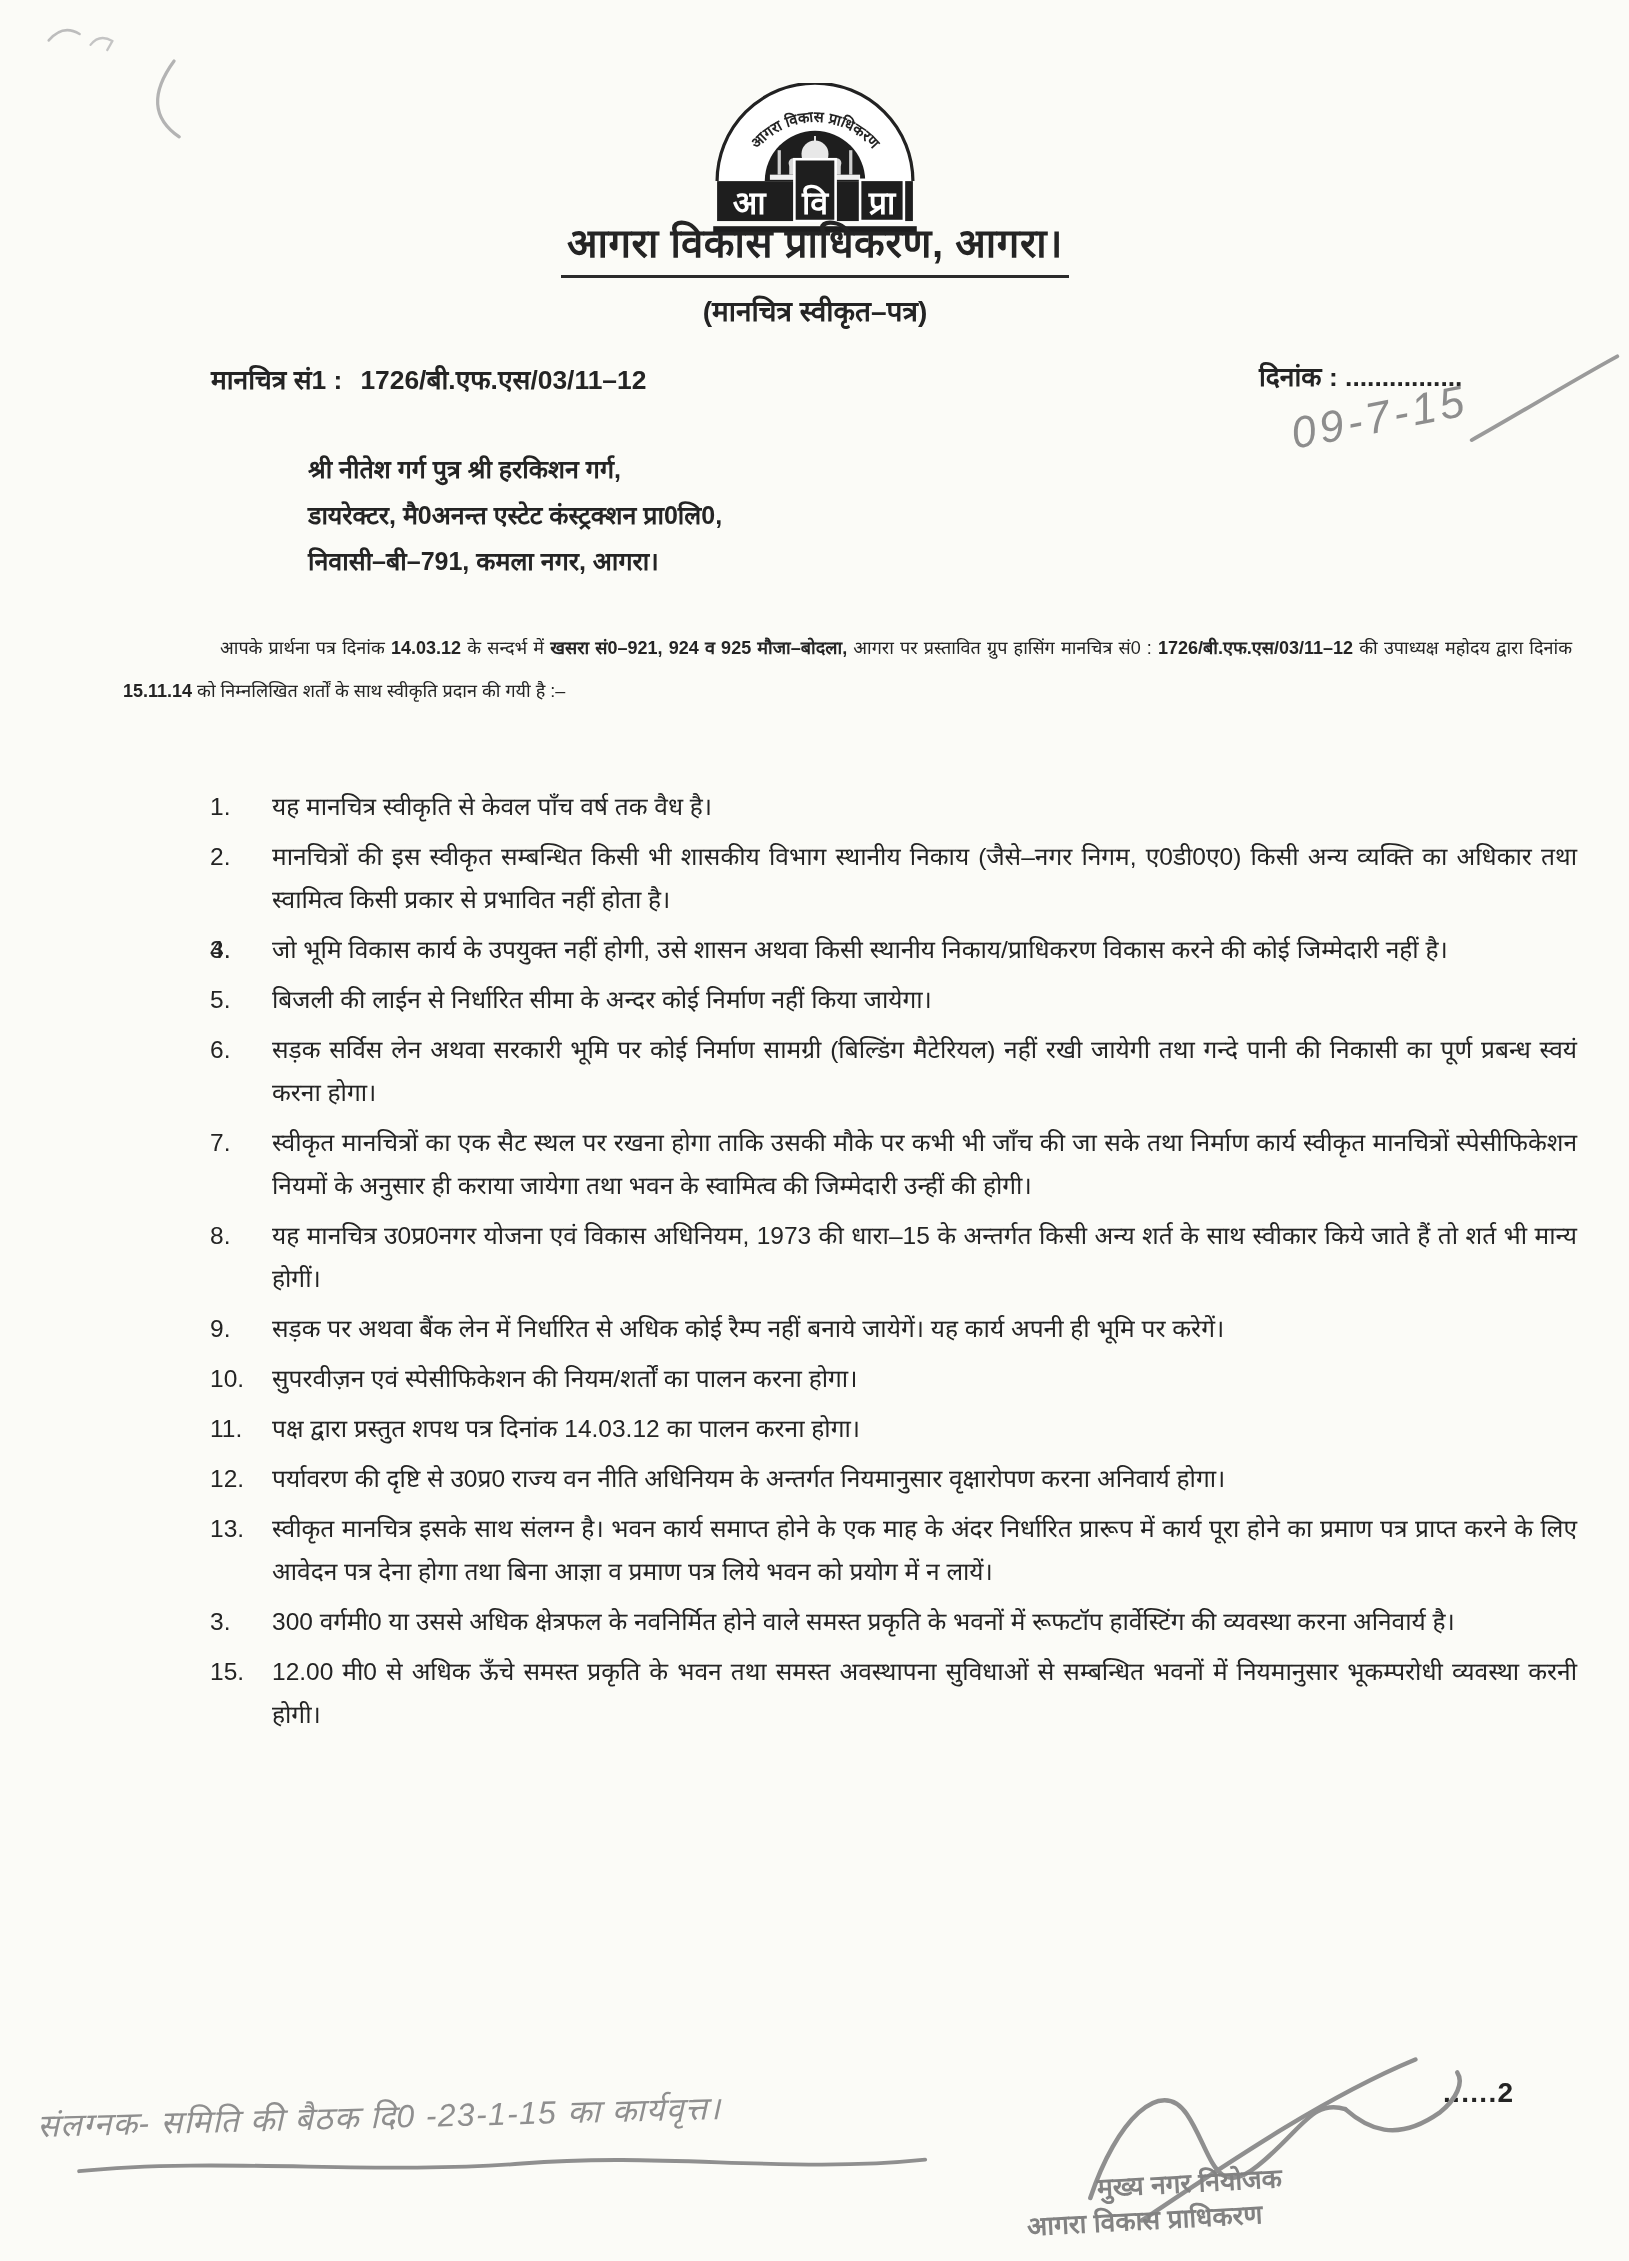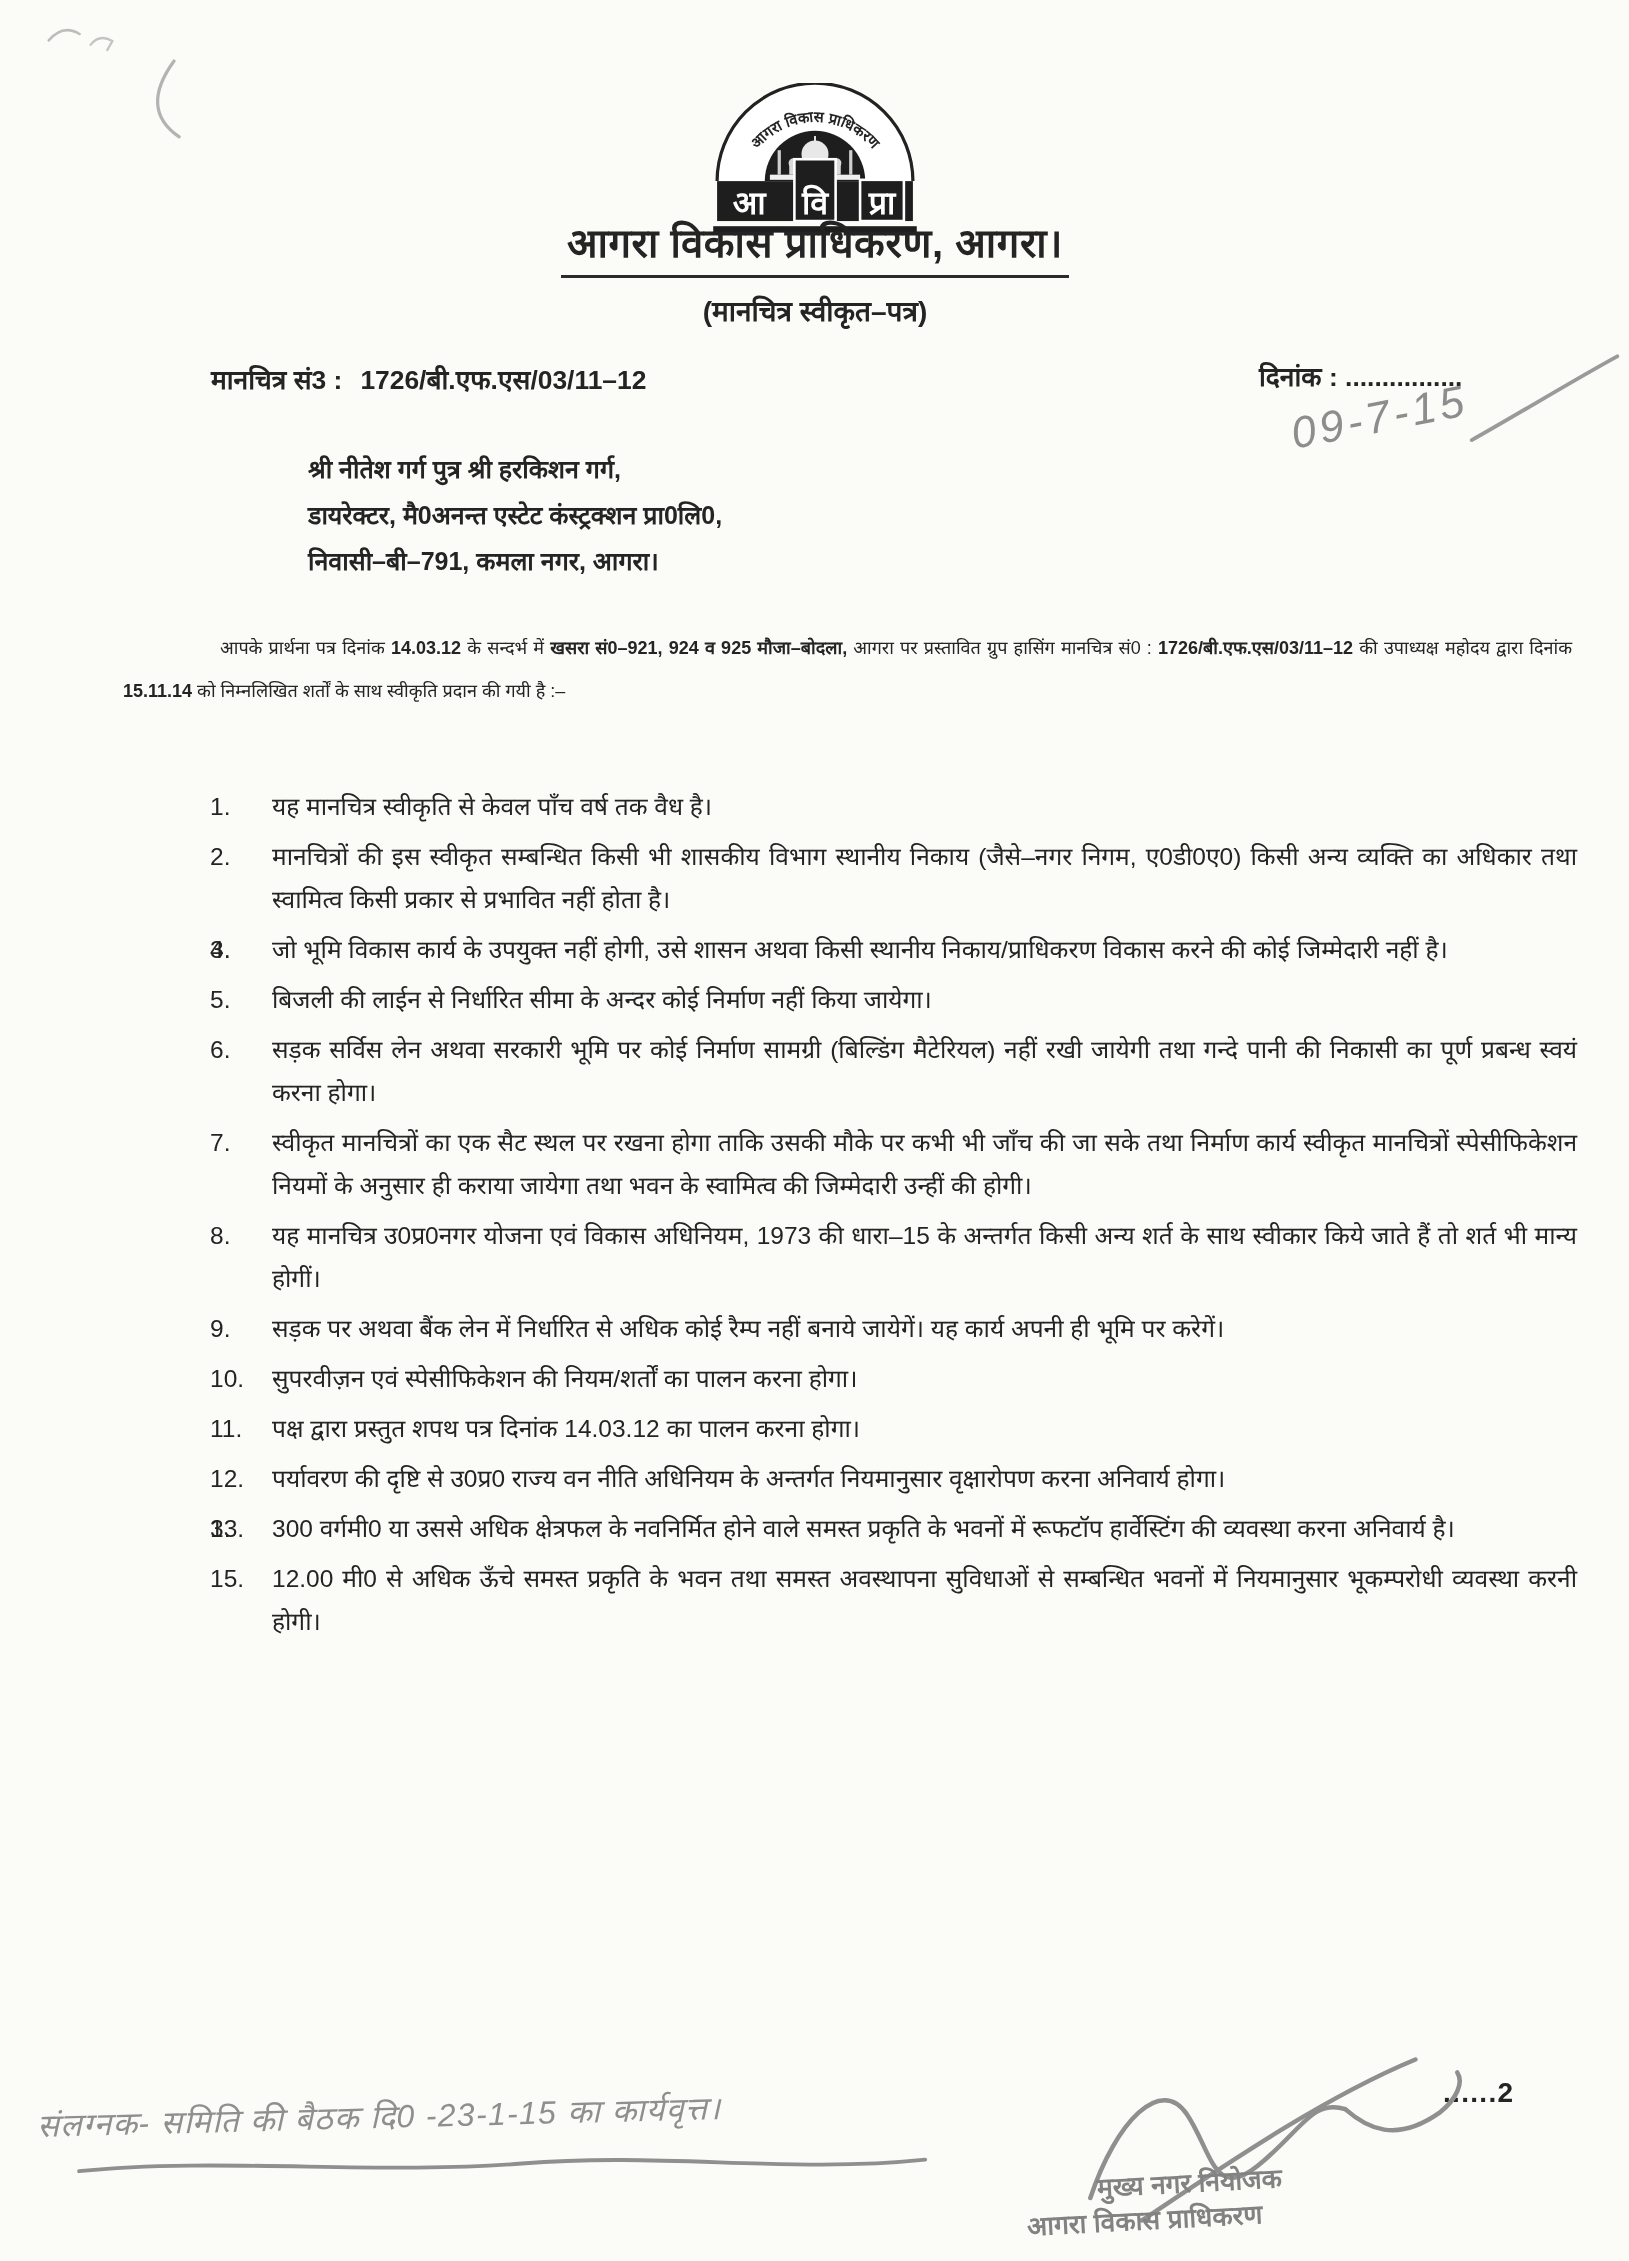--- a/index.html
+++ b/index.html
@@ -120,21 +120,21 @@
       <rect x="12" y="222" width="316" height="10" fill="#1e1e1e"></rect>
     </svg>
   </div>
 
   <div class="org-title">
     <span>आगरा विकास प्राधिकरण, आगरा।</span>
   </div>
   <div class="subtitle">(मानचित्र स्वीकृत–पत्र)</div>
 
   <div class="ref-row">
-    <span>मानचित्र सं3 :</span><span class="ref-value">1726/बी.एफ.एस/03/11–12</span>
+    <span>मानचित्र सं1 :</span><span class="ref-value">1726/बी.एफ.एस/03/11–12</span>
   </div>
   <div class="date-block">
     <span>दिनांक :</span>
     <span>................</span>
   </div>
   <div class="hand-date">09-7-15</div>
   <svg class="hand-swoosh" width="161" height="97" viewBox="0 0 250 150">
     <path d="M12,138 C80,100 170,45 238,8" stroke="#9a9a9a" stroke-width="6" fill="none" stroke-linecap="round"></path>
   </svg>
 
@@ -154,21 +154,21 @@
     <li><span class="num">3.</span></li>
     <li><span class="num">4.</span><span>जो भूमि विकास कार्य के उपयुक्त नहीं होगी, उसे शासन अथवा किसी स्थानीय निकाय/प्राधिकरण विकास करने की कोई जिम्मेदारी नहीं है।</span></li>
     <li><span class="num">5.</span><span>बिजली की लाईन से निर्धारित सीमा के अन्दर कोई निर्माण नहीं किया जायेगा।</span></li>
     <li><span class="num">6.</span><span>सड़क सर्विस लेन अथवा सरकारी भूमि पर कोई निर्माण सामग्री (बिल्डिंग मैटेरियल) नहीं रखी जायेगी तथा गन्दे पानी की निकासी का पूर्ण प्रबन्ध स्वयं करना होगा।</span></li>
     <li><span class="num">7.</span><span>स्वीकृत मानचित्रों का एक सैट स्थल पर रखना होगा ताकि उसकी मौके पर कभी भी जाँच की जा सके तथा निर्माण कार्य स्वीकृत मानचित्रों स्पेसीफिकेशन नियमों के अनुसार ही कराया जायेगा तथा भवन के स्वामित्व की जिम्मेदारी उन्हीं की होगी।</span></li>
     <li><span class="num">8.</span><span>यह मानचित्र उ0प्र0नगर योजना एवं विकास अधिनियम, 1973 की धारा–15 के अन्तर्गत किसी अन्य शर्त के साथ स्वीकार किये जाते हैं तो शर्त भी मान्य होगीं।</span></li>
     <li><span class="num">9.</span><span>सड़क पर अथवा बैंक लेन में निर्धारित से अधिक कोई रैम्प नहीं बनाये जायेगें। यह कार्य अपनी ही भूमि पर करेगें।</span></li>
     <li><span class="num">10.</span><span>सुपरवीज़न एवं स्पेसीफिकेशन की नियम/शर्तों का पालन करना होगा।</span></li>
     <li><span class="num">11.</span><span>पक्ष द्वारा प्रस्तुत शपथ पत्र दिनांक 14.03.12 का पालन करना होगा।</span></li>
     <li><span class="num">12.</span><span>पर्यावरण की दृष्टि से उ0प्र0 राज्य वन नीति अधिनियम के अन्तर्गत नियमानुसार वृक्षारोपण करना अनिवार्य होगा।</span></li>
-    <li><span class="num">13.</span></li>
+    <li><span class="num">13.</span><span>स्वीकृत मानचित्र इसके साथ संलग्न है। भवन कार्य समाप्त होने के एक माह के अंदर निर्धारित प्रारूप में कार्य पूरा होने का प्रमाण पत्र प्राप्त करने के लिए आवेदन पत्र देना होगा तथा बिना आज्ञा व प्रमाण पत्र लिये भवन को प्रयोग में न लायें।</span></li>
     <li><span class="num">3.</span><span>300 वर्गमी0 या उससे अधिक क्षेत्रफल के नवनिर्मित होने वाले समस्त प्रकृति के भवनों में रूफटॉप हार्वेस्टिंग की व्यवस्था करना अनिवार्य है।</span></li>
     <li><span class="num">15.</span><span>12.00 मी0 से अधिक ऊँचे समस्त प्रकृति के भवन तथा समस्त अवस्थापना सुविधाओं से सम्बन्धित भवनों में नियमानुसार भूकम्परोधी व्यवस्था करनी होगी।</span></li>
   </ol>
 
   <div class="hand-note">संलग्नक- समिति की बैठक दि0 -23-1-15 का कार्यवृत्त।</div>
   <svg class="note-underline" width="870" height="32" viewBox="0 0 1350 50">
     <path d="M8,30 C220,8 480,36 700,18 S1120,34 1330,12" stroke="#8f8f8f" stroke-width="6" fill="none" stroke-linecap="round"></path>
   </svg>
 
   <div class="page-num">......2</div>

